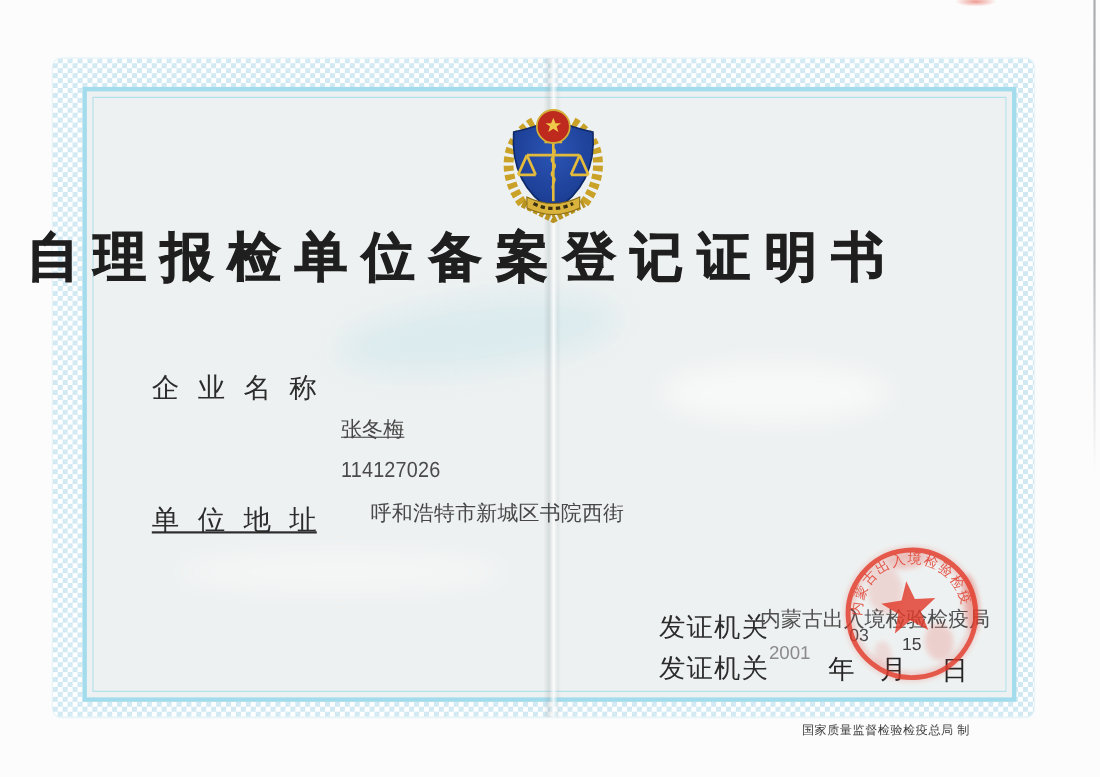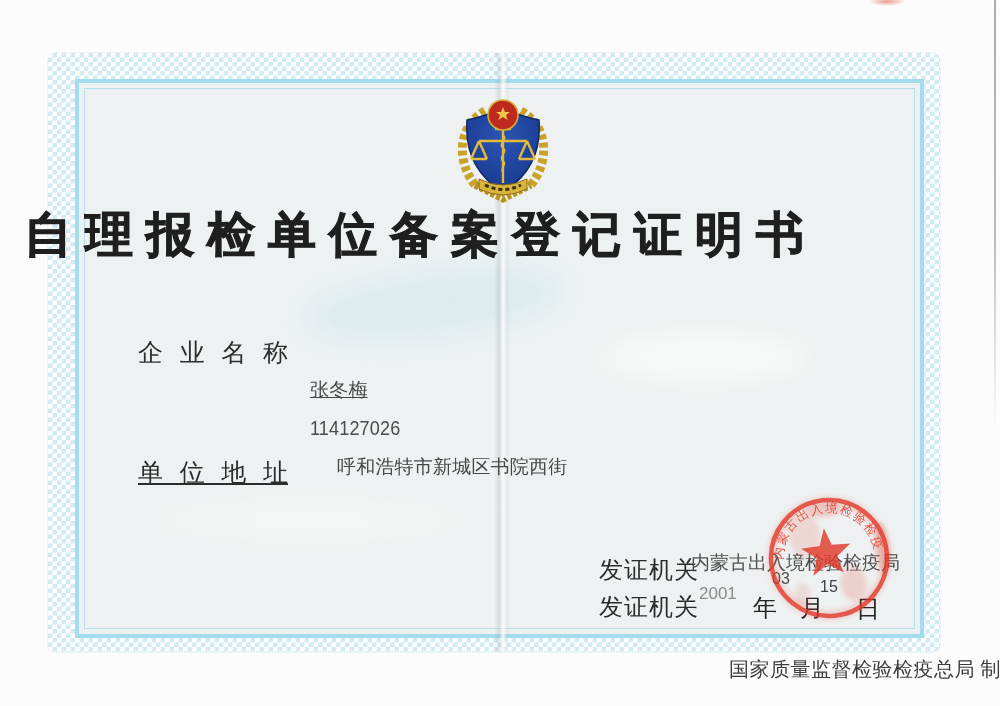--- a/index.html
+++ b/index.html
@@ -83,21 +83,21 @@
   .date-year{position:absolute;left:699px;top:584px;font-family:"Liberation Sans",sans-serif;font-size:17px;color:#8b8b8b;}
   .date-year-unit{position:absolute;left:753px;top:592px;font-size:24px;color:#242424;}
   .date-month{position:absolute;left:772px;top:570px;font-family:"Liberation Sans",sans-serif;font-size:16px;color:#4d4d4d;}
   .date-month-unit{position:absolute;left:800px;top:592px;font-size:24px;color:#242424;}
   .date-day{position:absolute;left:820px;top:578px;font-family:"Liberation Sans",sans-serif;font-size:16px;color:#3f3f3f;}
   .date-day-unit{position:absolute;left:856px;top:593px;font-size:24px;color:#242424;}
   
   .seal{position:absolute;left:763px;top:492px;width:132px;height:132px;pointer-events:none;}
   
   .footer-line{
-    position:absolute;left:729px;top:656px;font-size:20px;color:#3c3c3c;
+    position:absolute;left:729px;top:656px;font-size:11px;color:#3c3c3c;
     letter-spacing:0.5px;white-space:nowrap;
   }
 </style>
 </head>
 <body>
 
 <div class="page">
 
   <div class="lace-band"></div>
   <div class="inner-panel">

